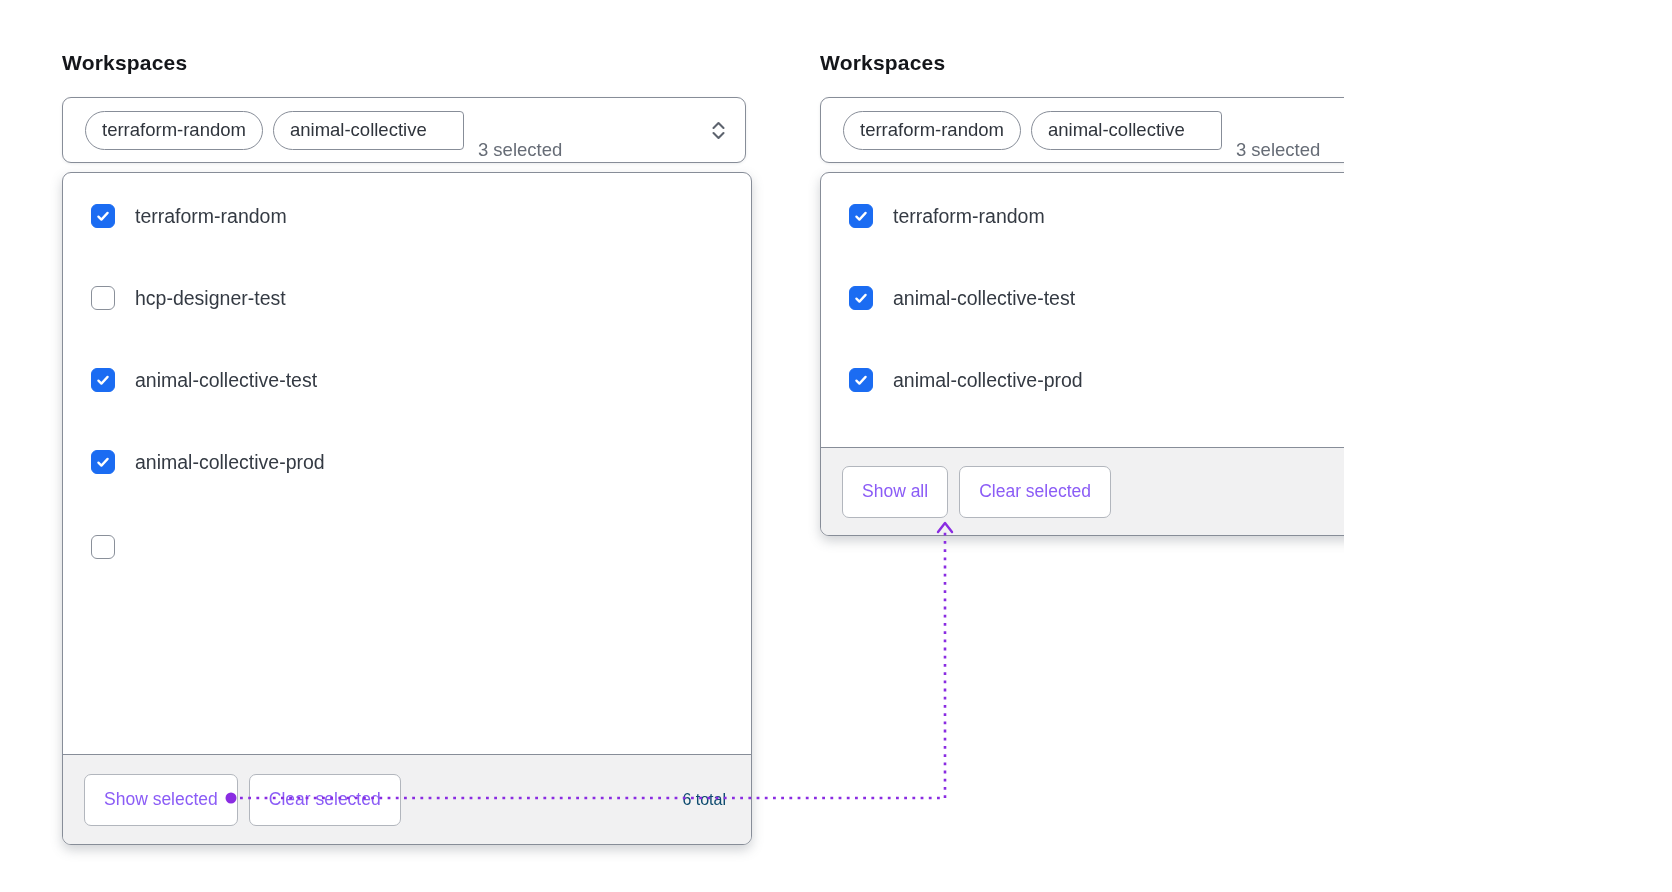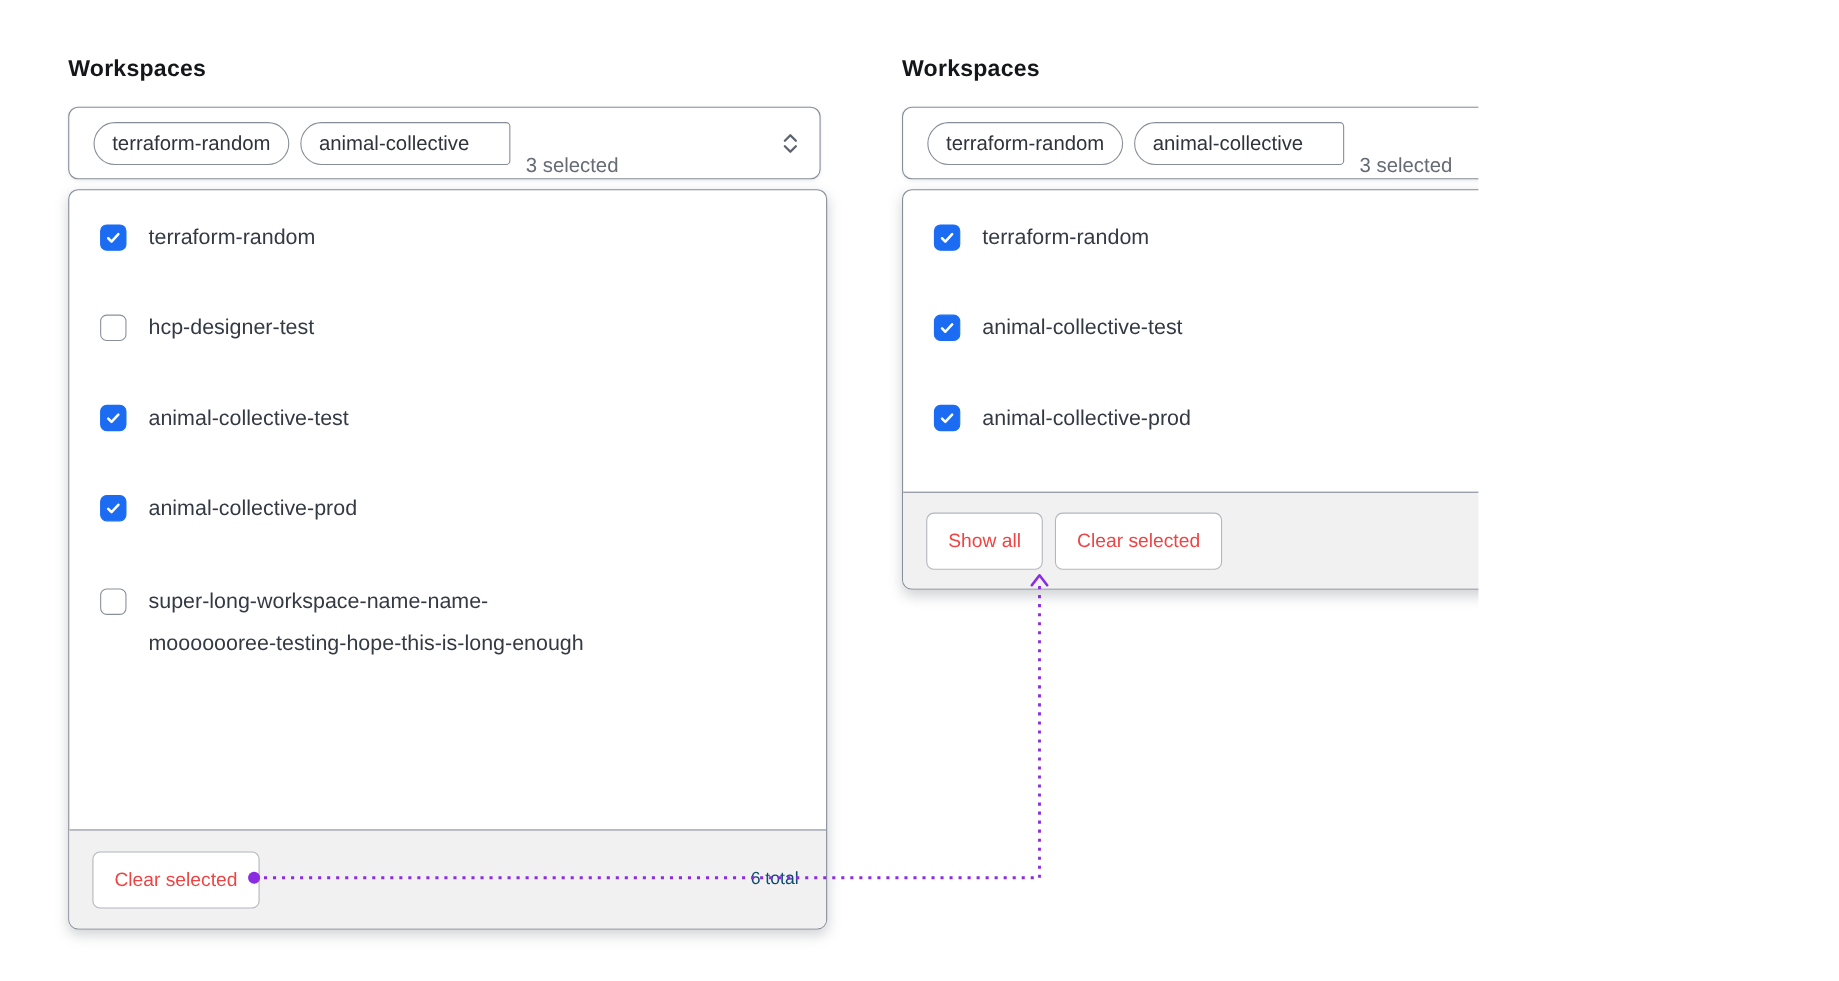--- a/index.html
+++ b/index.html
@@ -42,21 +42,21 @@
   .option-label{font-size:19.5px;color:#343a43;line-height:38px;}
   .option-label .l1,.option-label .l2{display:block;}
 
   .footer{position:absolute;left:0;right:0;bottom:0;box-sizing:border-box;
           background:#f1f1f2;border-top:1.5px solid #878d98;
           display:flex;align-items:center;padding:0 21px;}
   .footer.tall{height:90px;}
   .footer.short{height:88px;}
   .btn{height:52px;padding:0 19px;margin-right:11px;box-sizing:border-box;
        background:#fff;border:1.5px solid #b2b6bd;border-radius:7px;
-       font-family:inherit;font-size:17.5px;color:#ef4444;white-space:nowrap;cursor:pointer;}
+       font-family:inherit;font-size:17.5px;color:#8b5cf6;white-space:nowrap;cursor:pointer;}
   .total{margin-left:auto;padding-right:4px;font-size:16px;color:#0c4a6e;white-space:nowrap;}
 
   .overlay{position:absolute;left:0;top:0;pointer-events:none;z-index:20;}
 </style>
 </head>
 <body>
 
 <div class="canvas">
 
   <h2 class="heading" style="left:62px">Workspaces</h2>
@@ -110,27 +110,24 @@
             </svg>
         </span>
         <span class="option-label">
             <span class="l1">animal-collective-prod</span>
           </span>
       </li>
       <li class="option multiline">
         <span class="checkbox">
           
         </span>
-        <span class="option-label">
-          <span class="l1">super-long-workspace-name-name-</span>
-          <span class="l2">mooooooree-testing-hope-this-is-long-enough</span>
-        </span>
       </li>
     </ul>
     <div class="footer tall">
+      <button class="btn">Show selected</button>
       <button class="btn">Clear selected</button>
       <span class="total">6 total</span>
     </div>
   </div>
 
   <h2 class="heading" style="left:820px">Workspaces</h2>
 
   <div class="trigger" style="left:820px">
     <span class="pill">terraform-random</span>
     <span class="pill truncated">animal-collective</span>

